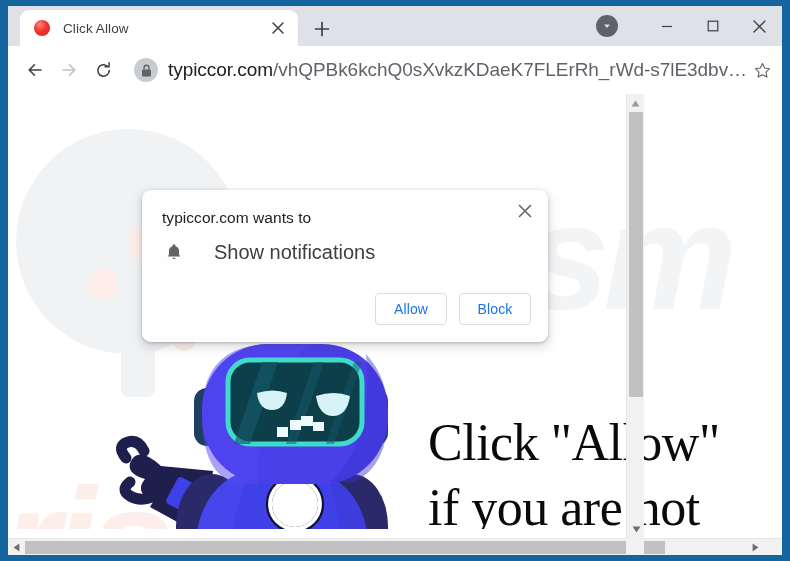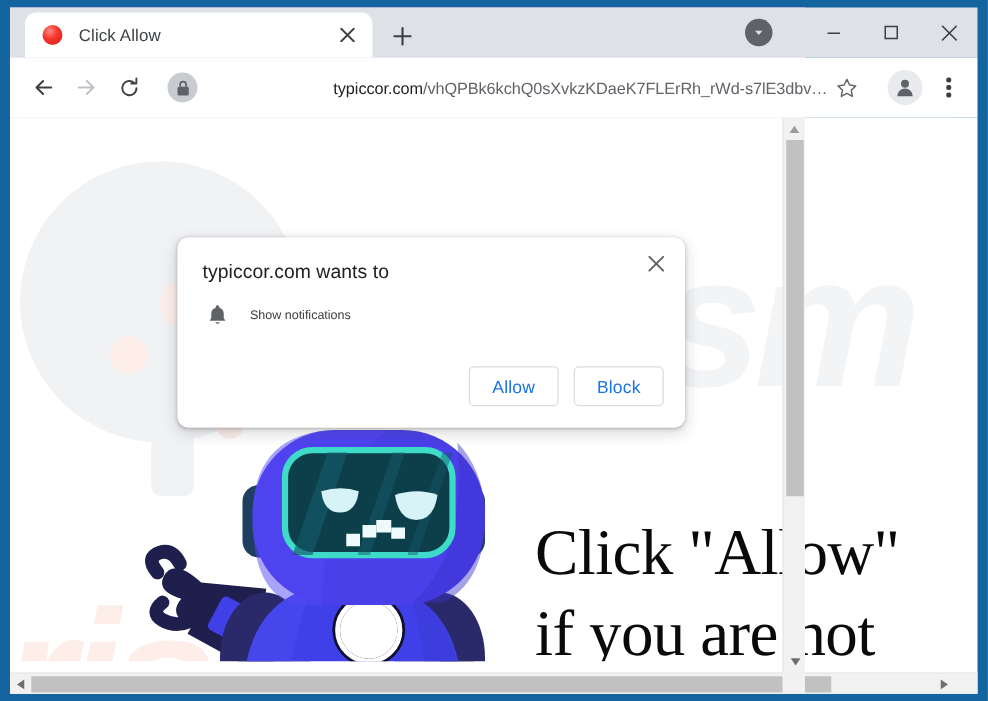--- a/index.html
+++ b/index.html
@@ -78,22 +78,22 @@
     flex:1 1 auto;height:32px;margin:0 8px 0 10px;
     background:#ffffff;border-radius:16px;
     display:flex;align-items:center;position:relative;
   }
   .lock-pill{
     width:24px;height:24px;border-radius:50%;background:#c8cbd0;
     display:flex;align-items:center;justify-content:center;
     margin-left:4px;flex:0 0 auto;
   }
   .url{
-    margin-left:10px;font-size:13px;color:#202124;
-    white-space:nowrap;overflow:hidden;flex:1 1 auto;letter-spacing:-.05px;text-align:right;
+    margin-left:10px;font-size:19px;color:#202124;
+    white-space:nowrap;overflow:hidden;flex:1 1 auto;letter-spacing:-.05px;
   }
   .url .host{color:#202124;}
   .url .path{color:#5f6368;}
   .star{
     width:30px;height:30px;border-radius:50%;
     display:flex;align-items:center;justify-content:center;margin-right:4px;flex:0 0 auto;
   }
   .avatar{
     width:28px;height:28px;border-radius:50%;background:#e8eaed;
     display:flex;align-items:center;justify-content:center;
@@ -167,21 +167,21 @@
     display:flex;align-items:center;justify-content:center;border-radius:50%;
   }
   .bubble-title{
     position:absolute;left:20px;top:19px;
     font-size:15.5px;color:#202124;letter-spacing:.05px;
   }
   .bubble-row{
     position:absolute;left:20px;top:50px;display:flex;align-items:center;
   }
   .bell{width:24px;height:24px;display:flex;align-items:center;justify-content:center;}
-  .bubble-perm{margin-left:14px;font-size:10px;color:#3c4043;}
+  .bubble-perm{margin-left:28px;font-size:20px;color:#3c4043;}
   .bubble-actions{
     position:absolute;right:17px;bottom:17px;display:flex;gap:12px;
   }
   .btn{
     min-width:72px;height:32px;padding:0 16px;
     border:1px solid #dadce0;border-radius:4px;background:#ffffff;
     color:#1a73e8;font-size:14px;font-family:"Liberation Sans", sans-serif;
     display:flex;align-items:center;justify-content:center;
     cursor:pointer;letter-spacing:.15px;
   }

